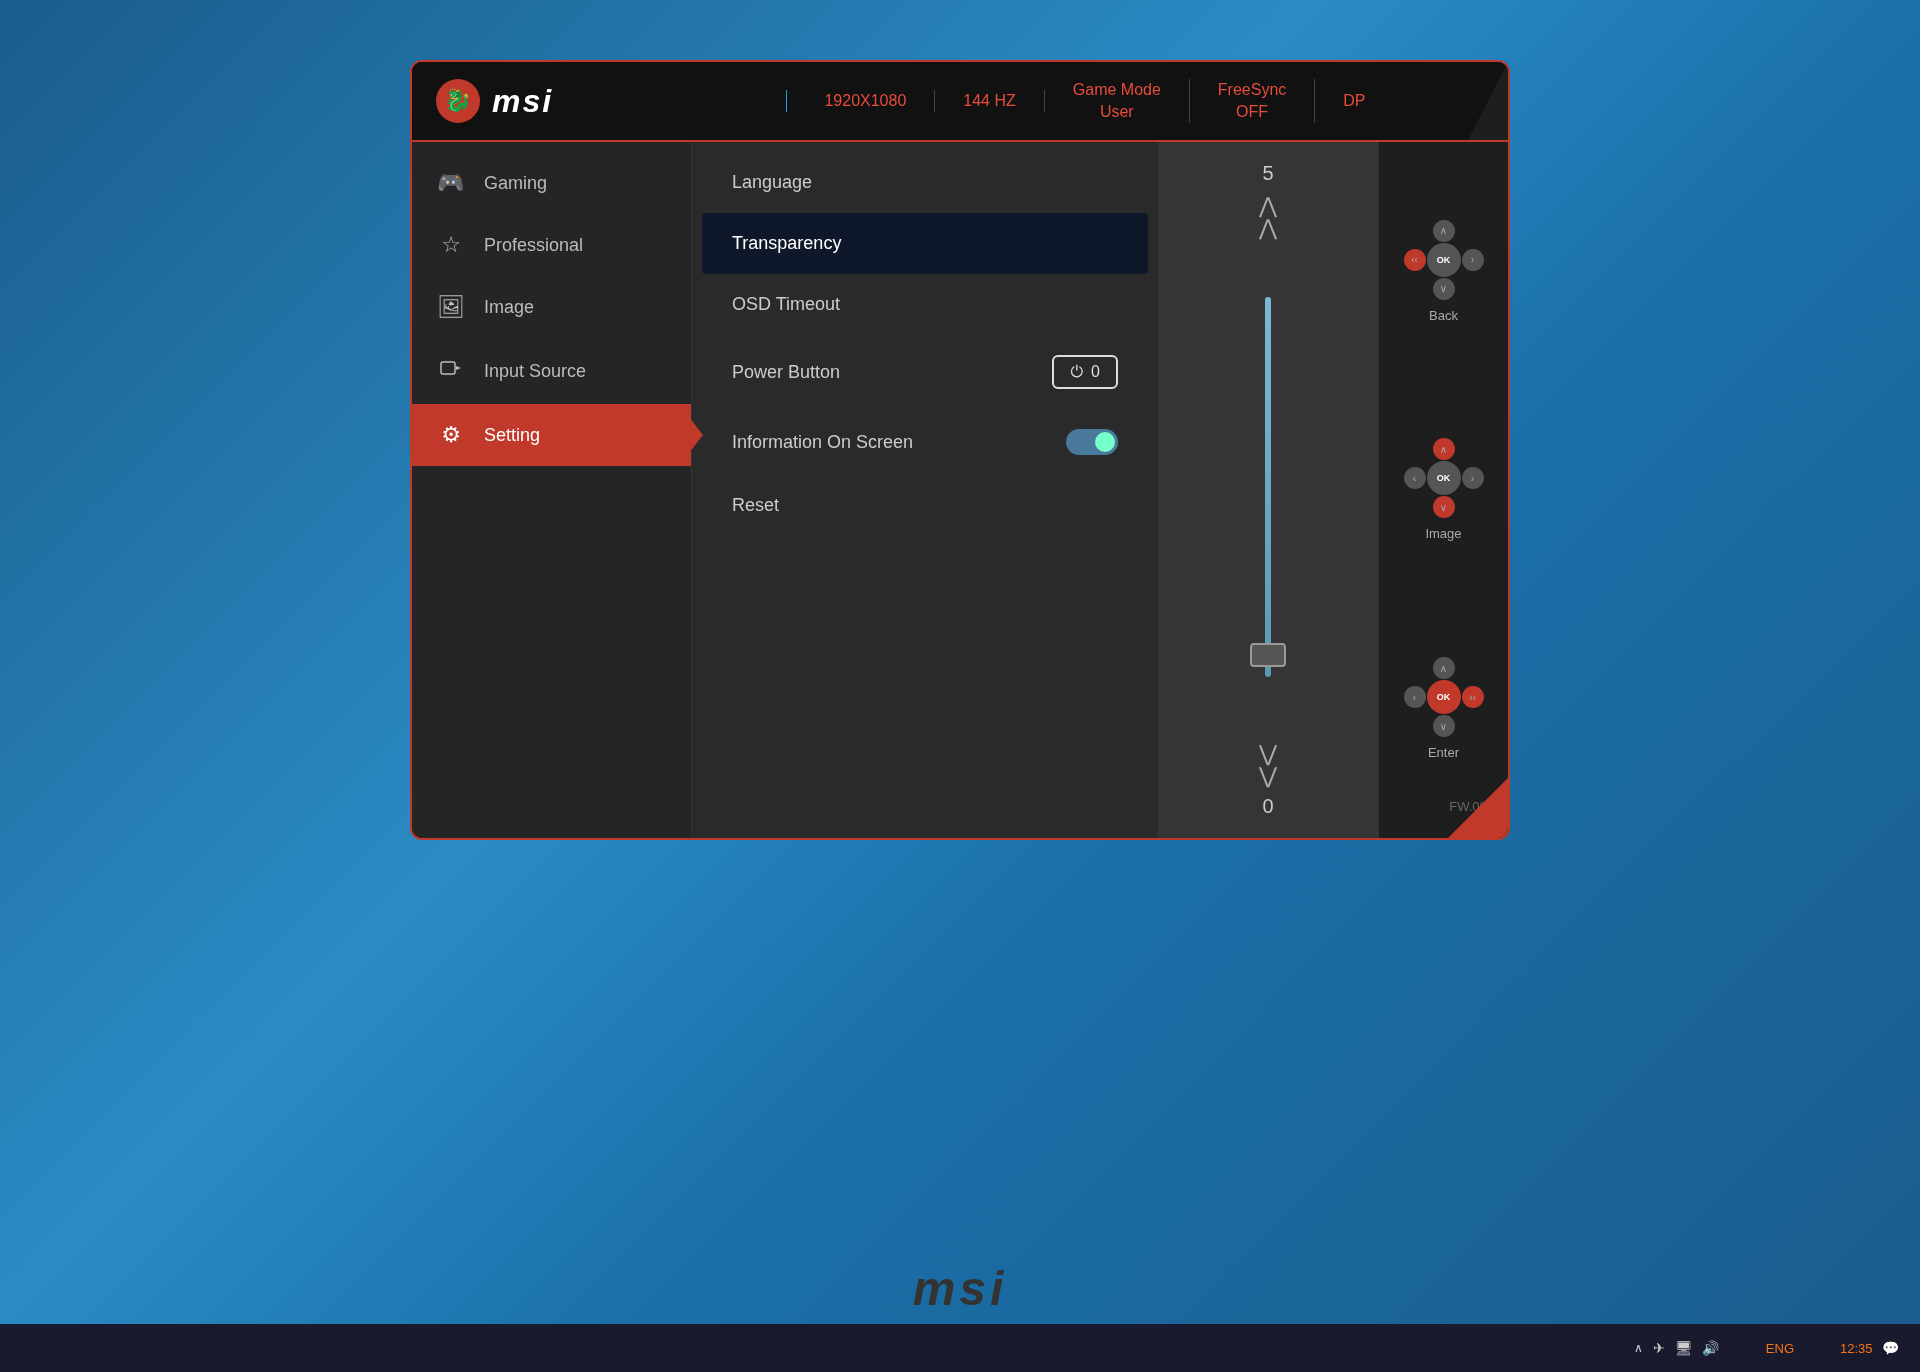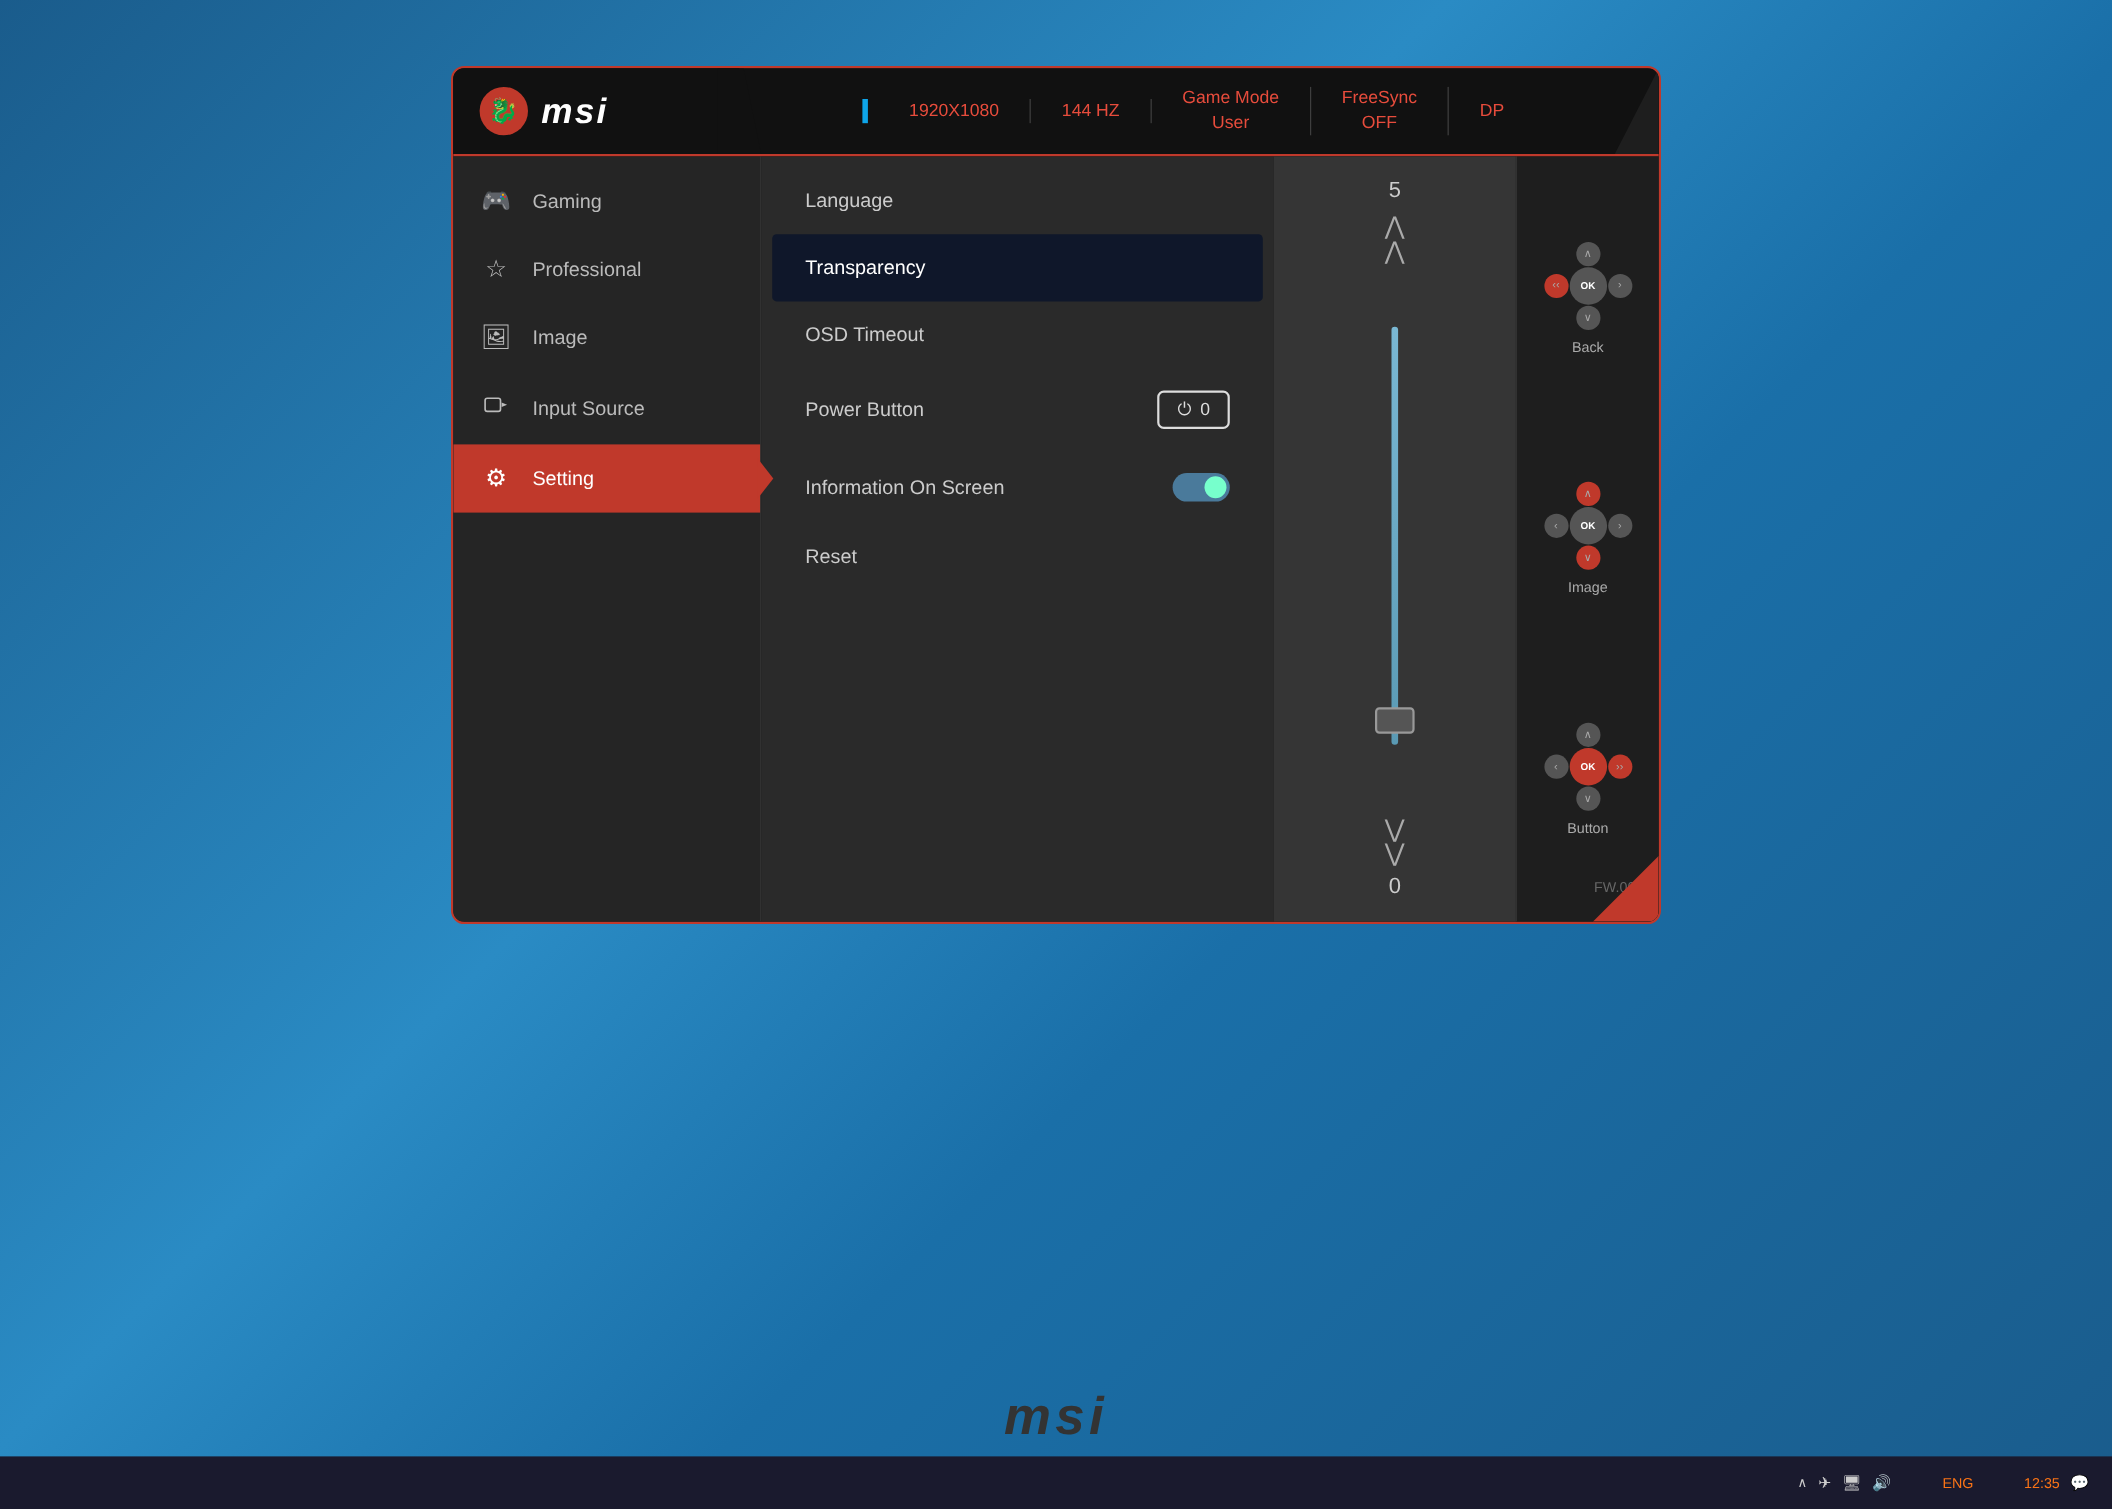--- a/index.html
+++ b/index.html
@@ -144,21 +144,21 @@
     .header-item {
       color: #e74c3c;
       font-size: 16px;
       text-align: center;
       padding: 0 28px;
       border-right: 1px solid #444;
       line-height: 1.4;
     }
 
     .header-item:first-child {
-      border-left: 5px solid #0ea5e9;
+      border-left: 1px solid #0ea5e9;
       padding-left: 37px;
     }
 
     
     .main-content {
       display: flex;
       flex: 1;
       overflow: hidden;
     }
 
@@ -591,21 +591,21 @@
       </div>
 
       <div class="control-group">
         <div class="dpad">
           <div class="dpad-btn up">∧</div>
           <div class="dpad-btn down">∨</div>
           <div class="dpad-btn left">‹</div>
           <div class="dpad-btn right" style="background:#c0392b;">››</div>
           <div class="dpad-center">OK</div>
         </div>
-        <div class="control-label">Button</div>
+        <div class="control-label">Enter</div>
       </div>
 
       <div class="fw-label">FW.007</div>
     </div>
 
   </div>
 </div>
 
 <div class="msi-bottom">msi</div>
 

